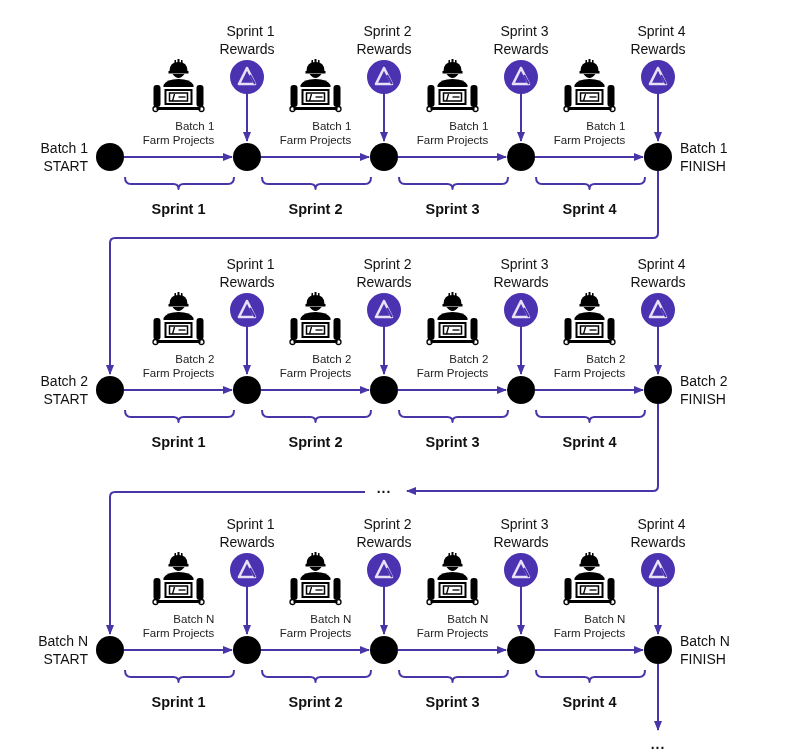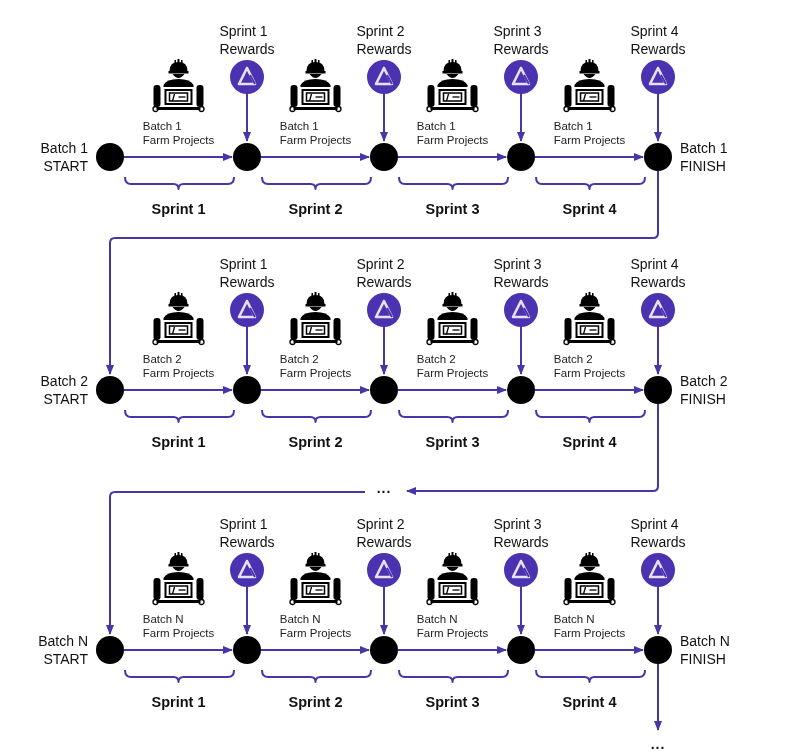--- a/index.html
+++ b/index.html
@@ -1,18 +1,18 @@
 <!DOCTYPE html>
 <html><head>
 <meta charset="utf-8">
 <style>
   html,body{margin:0;padding:0;background:#ffffff;}
   body{width:800px;height:756px;position:relative;overflow:hidden;font-family:"Liberation Sans",sans-serif;}
   svg{position:absolute;left:0;top:0;}
-  .lbl{position:absolute;text-align:left;color:#111;line-height:1.25;white-space:nowrap;transform:translateX(-50%);}
+  .lbl{position:absolute;text-align:right;color:#111;line-height:1.25;white-space:nowrap;transform:translateX(-50%);}
   .reward-lbl{font-size:14px;}
   .farm-lbl{font-size:11.5px;color:#222;}
   .side-lbl{font-size:14px;line-height:1.3;}
   .sprint-lbl{font-size:14.5px;font-weight:bold;}
   .dots{font-size:14px;font-weight:bold;letter-spacing:1px;}
 </style>
 </head>
 <body>
 
 <svg id="diagram" width="800" height="756" xmlns="http://www.w3.org/2000/svg">

